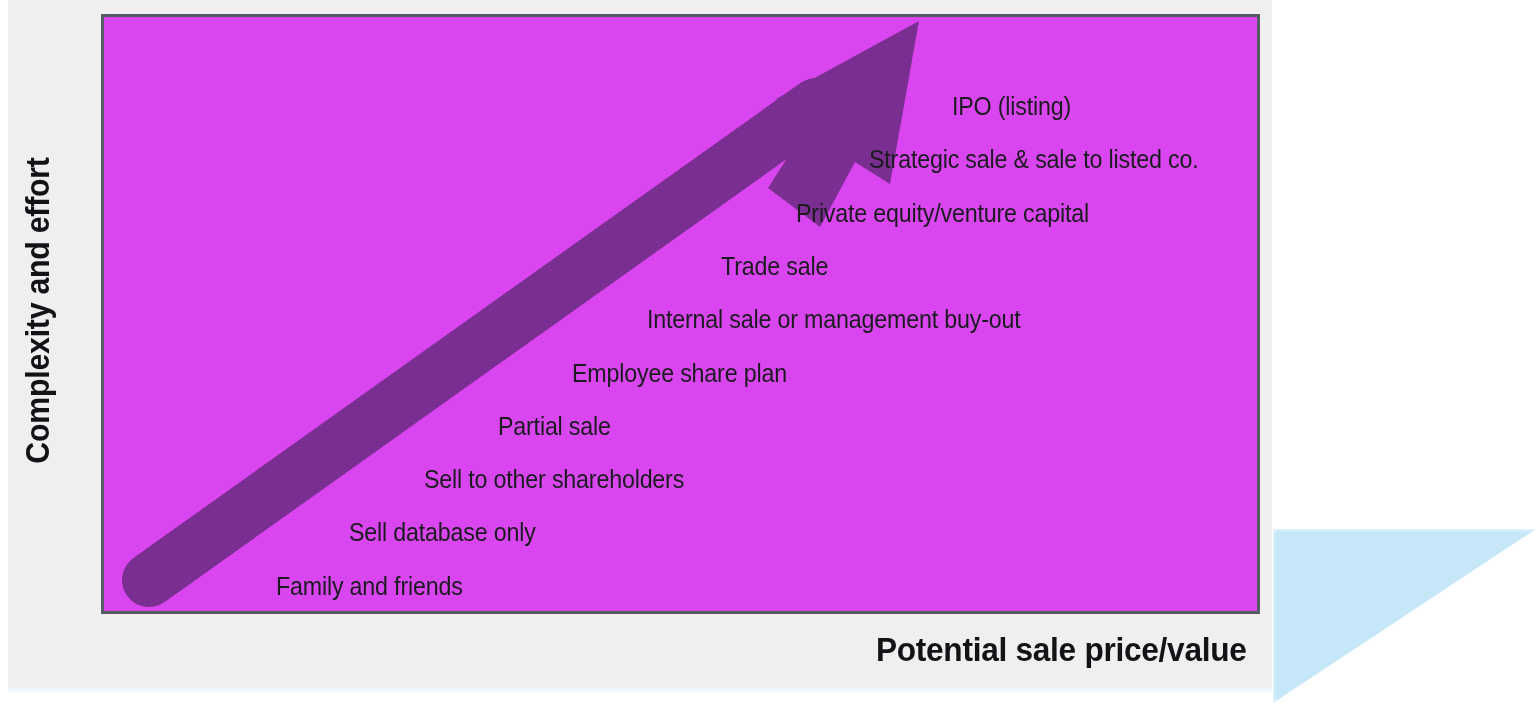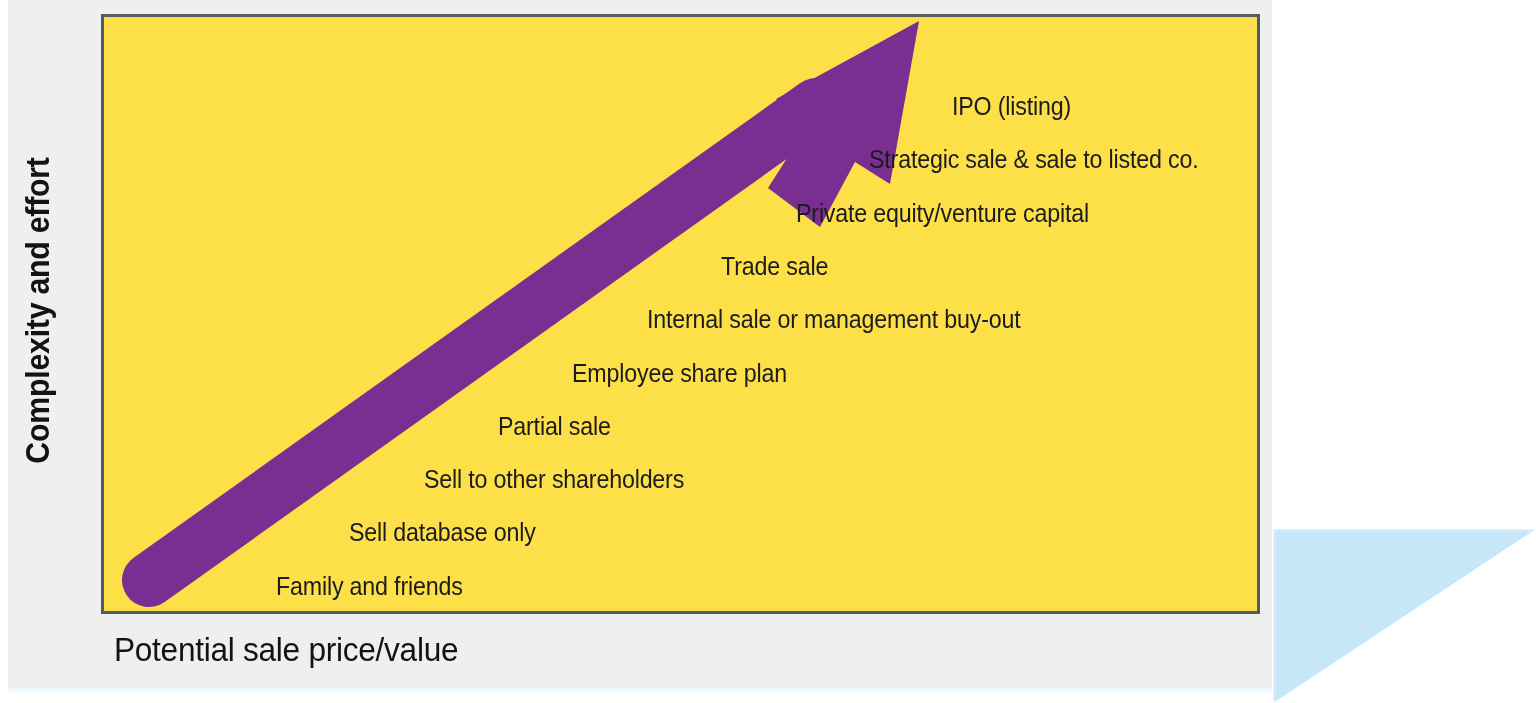--- a/index.html
+++ b/index.html
@@ -48,21 +48,21 @@
     background: linear-gradient(to bottom, #eaf6fd, #ffffff);
   }
 
   
   #plot-area {
     position: absolute;
     left: 93px;
     top: 14px;
     width: 1159px;
     height: 600px;
-    background: #fde047;
+    background: #d946ef;
     border: 3px solid #555b62;
     box-sizing: border-box;
     overflow: hidden;
   }
 
   #arrow-svg {
     position: absolute;
     left: 0;
     top: 0;
     width: 100%;
@@ -99,24 +99,24 @@
     letter-spacing: -0.3px;
     transform: rotate(-90deg) scaleX(0.92);
     transform-origin: center center;
   }
 
   #x-axis-title {
     position: absolute;
     left: 93px;
     top: 632px;
     width: 1159px;
-    text-align: left;
+    text-align: right;
     color: #121217;
     font-family: "Liberation Sans", sans-serif;
-    font-weight: 400;
+    font-weight: 700;
     font-size: 34px;
     line-height: 1;
     letter-spacing: -0.3px;
   }
   #x-axis-title span { display: inline-block; transform: scaleX(0.93); }
 </style>
 </head>
 <body>
 
 <div id="canvas">

